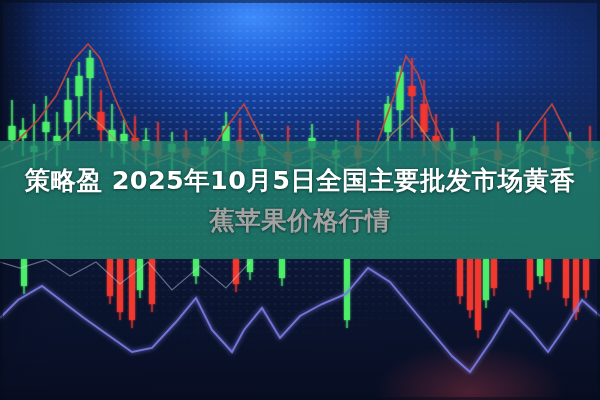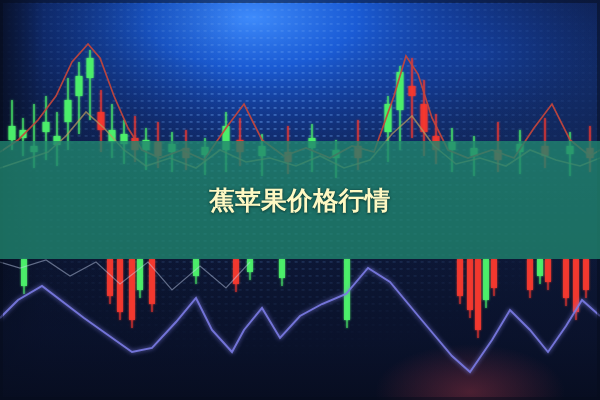--- a/index.html
+++ b/index.html
@@ -276,16 +276,17 @@
     <polyline id="white-line" fill="none" stroke="#c9d6f5" stroke-opacity="0.45" stroke-width="1.2" points="0,262 20,268 46,260 70,276 96,262 120,284 148,262 172,290 200,266 226,288 250,262"></polyline>
 
     <polyline id="purple-line" fill="none" stroke="#7b7be4" stroke-opacity="0.9" stroke-width="1.9" filter="url(#softGlow)" points="0,318 18,300 42,286 84,318 132,352 152,348 176,322 196,298 212,330 232,352 244,330 262,308 280,338 300,316 322,304 346,294 368,268 390,282 420,318 452,356 470,372 492,340 510,310 530,330 548,352 566,326 582,300 600,316"></polyline>
 
     <rect x="0" y="0" width="600" height="400" fill="none" stroke="#060b1c" stroke-width="6" stroke-opacity="0.5"></rect>
   </svg>
 
   <div id="banner-band" style="top: 141px; height: 118px; background: rgb(33, 133, 110); opacity: 0.8;"></div>
 
   <div id="title-wrap" style="top: 141px; height: 118px;">
-    <div class="title-line" style="color: #fef9c3;">蕉苹果价格行情</div>
+    <div class="title-line" style="color: rgb(255, 255, 255);">策略盈 2025年10月5日全国主要批发市场黄香</div>
+    <div class="title-line" style="color: #a3a3a3;">蕉苹果价格行情</div>
   </div>
 
 </div>
 
 </body></html>

